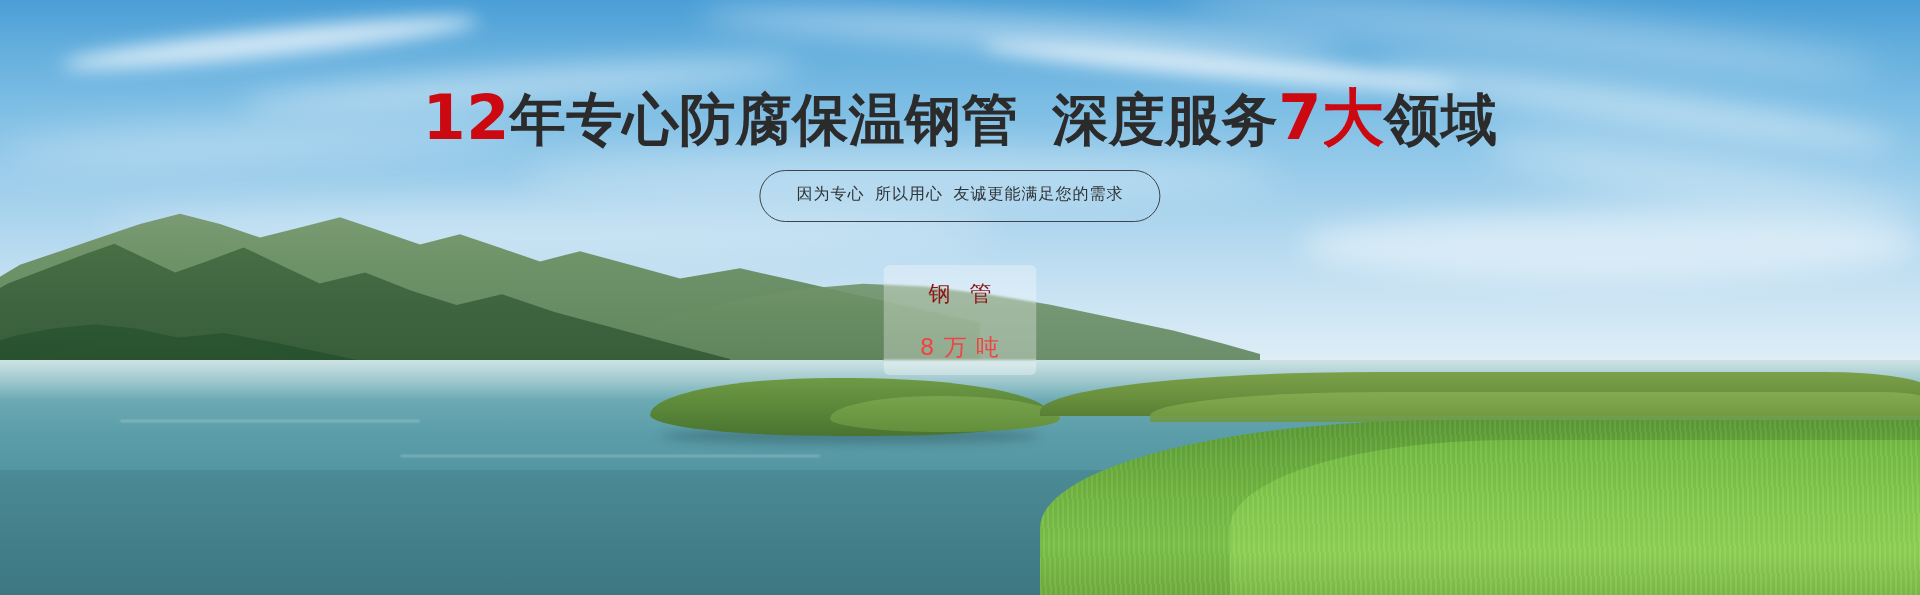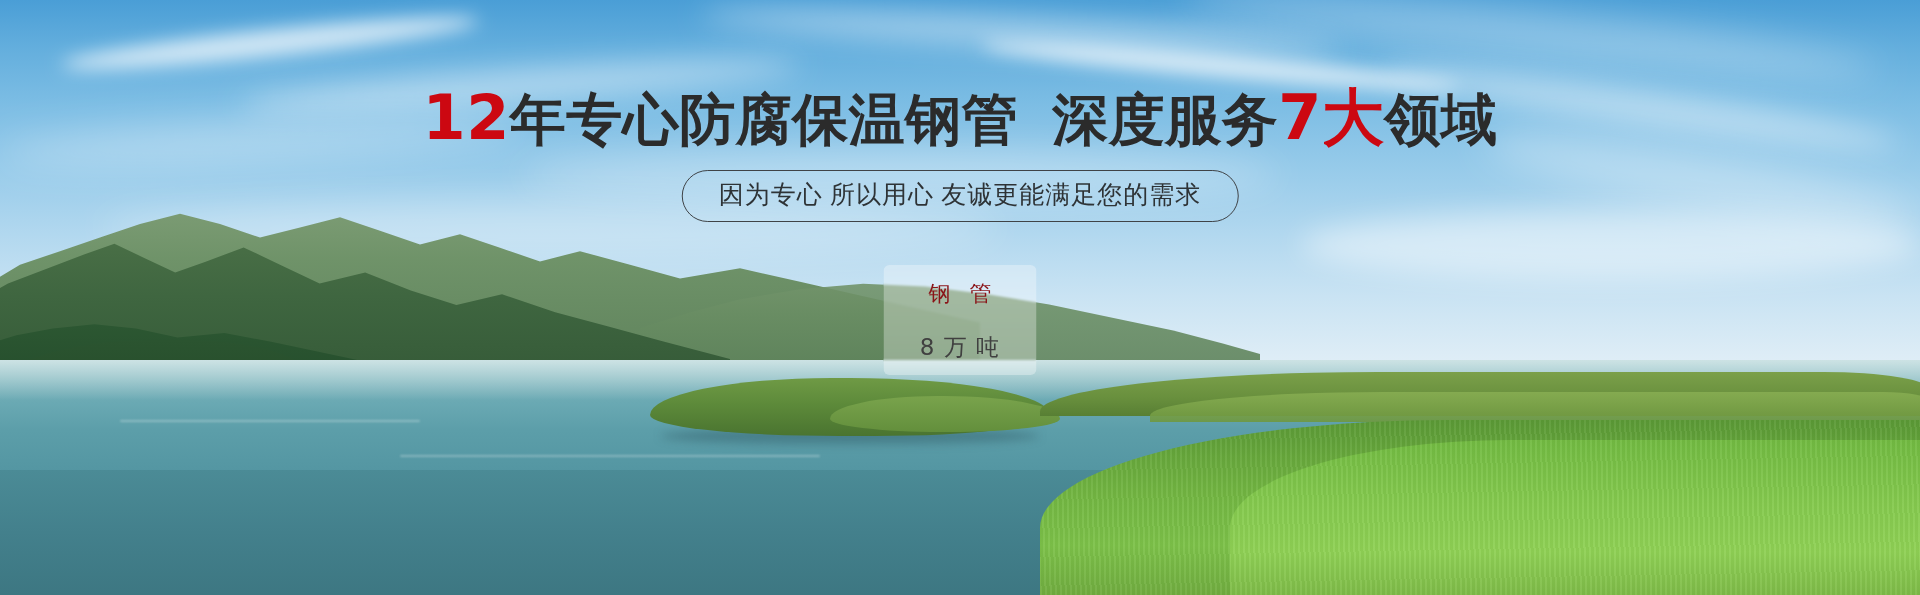--- a/index.html
+++ b/index.html
@@ -143,23 +143,23 @@
   }
   .hl-red   { color:#cc0811; font-size:62px; }
   .hl-dark  { color:#2b2b2b; }
   .hl-gap   { display:inline-block; width:34px; }
 
   
   .pill {
     position:absolute; left:50%; top:170px; transform:translateX(-50%);
     padding:9px 36px 11px;
     border:1.5px solid #3f4347; border-radius:26px;
-    color:#2e3336; font-size:25px; line-height:30px;
+    color:#2e3336; font-size:16px; line-height:30px;
     letter-spacing:1px; white-space:nowrap;
-    font-family:Liberation Serif, serif;
+    font-family:Liberation Mono, monospace;
   }
 
   
   .cards {
     position:absolute; left:50%; top:265px; transform:translateX(-50%);
     display:flex; gap:18px;
   }
   .card {
     width:153px; height:110px;
     background:rgba(255,255,255,0.32);
@@ -167,21 +167,21 @@
     display:flex; flex-direction:column;
     align-items:center; justify-content:center;
     backdrop-filter:blur(1px);
   }
   .card-label {
     color:#8a1418; font-size:22px; letter-spacing:6px;
     text-indent:6px; line-height:30px; margin-bottom:8px;
     font-family:"DejaVu Sans","Liberation Sans",sans-serif;
   }
   .card-value {
-    color:#404040; font-size:23px; line-height:28px;
+    color:#ef4444; font-size:23px; line-height:28px;
     letter-spacing:1px; white-space:nowrap;
     font-family:"DejaVu Sans","Liberation Sans",sans-serif;
     margin-top:16px;
   }
   .card-value sup { font-size:14px; vertical-align:super; }
 </style>
 </head>
 <body>
 
 <div id="banner">

